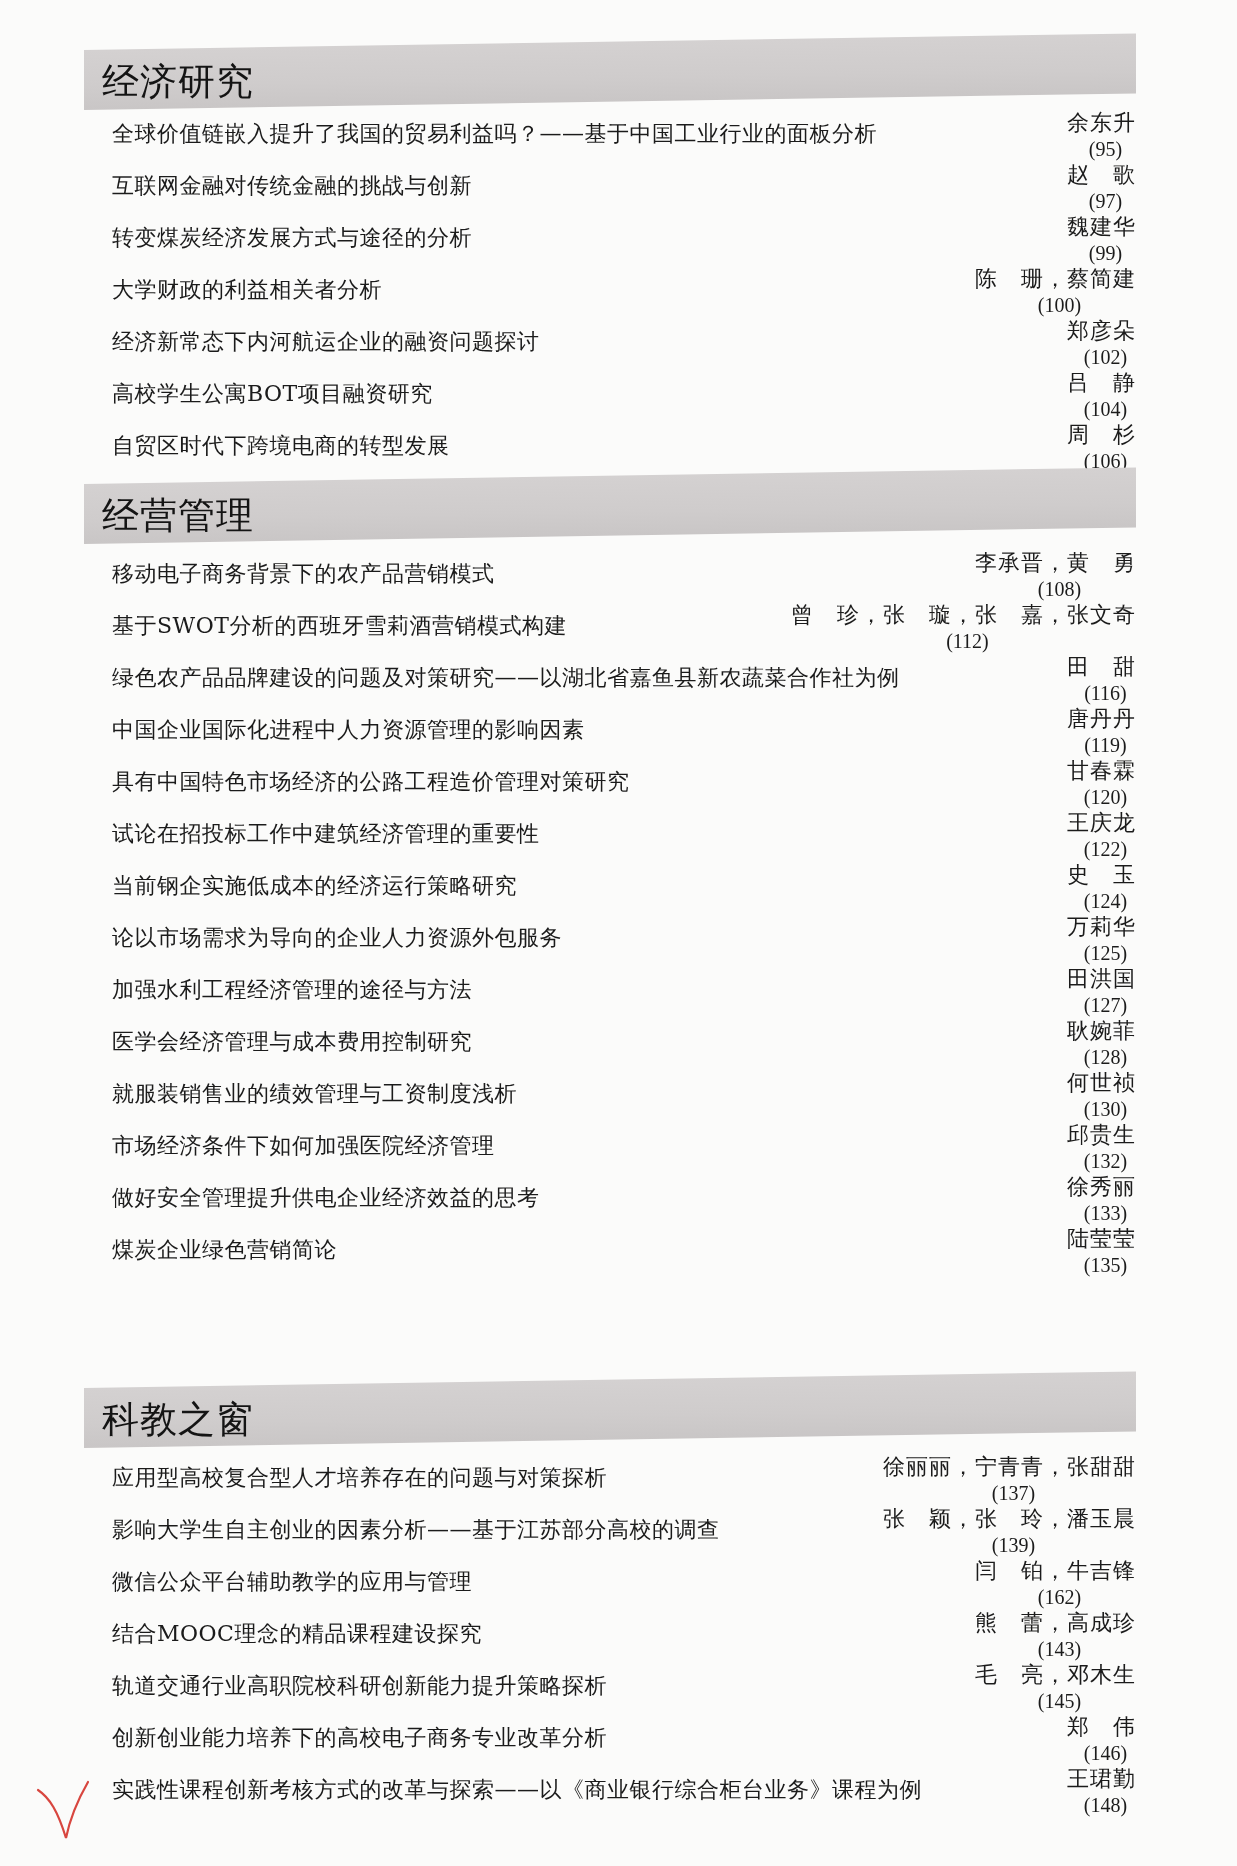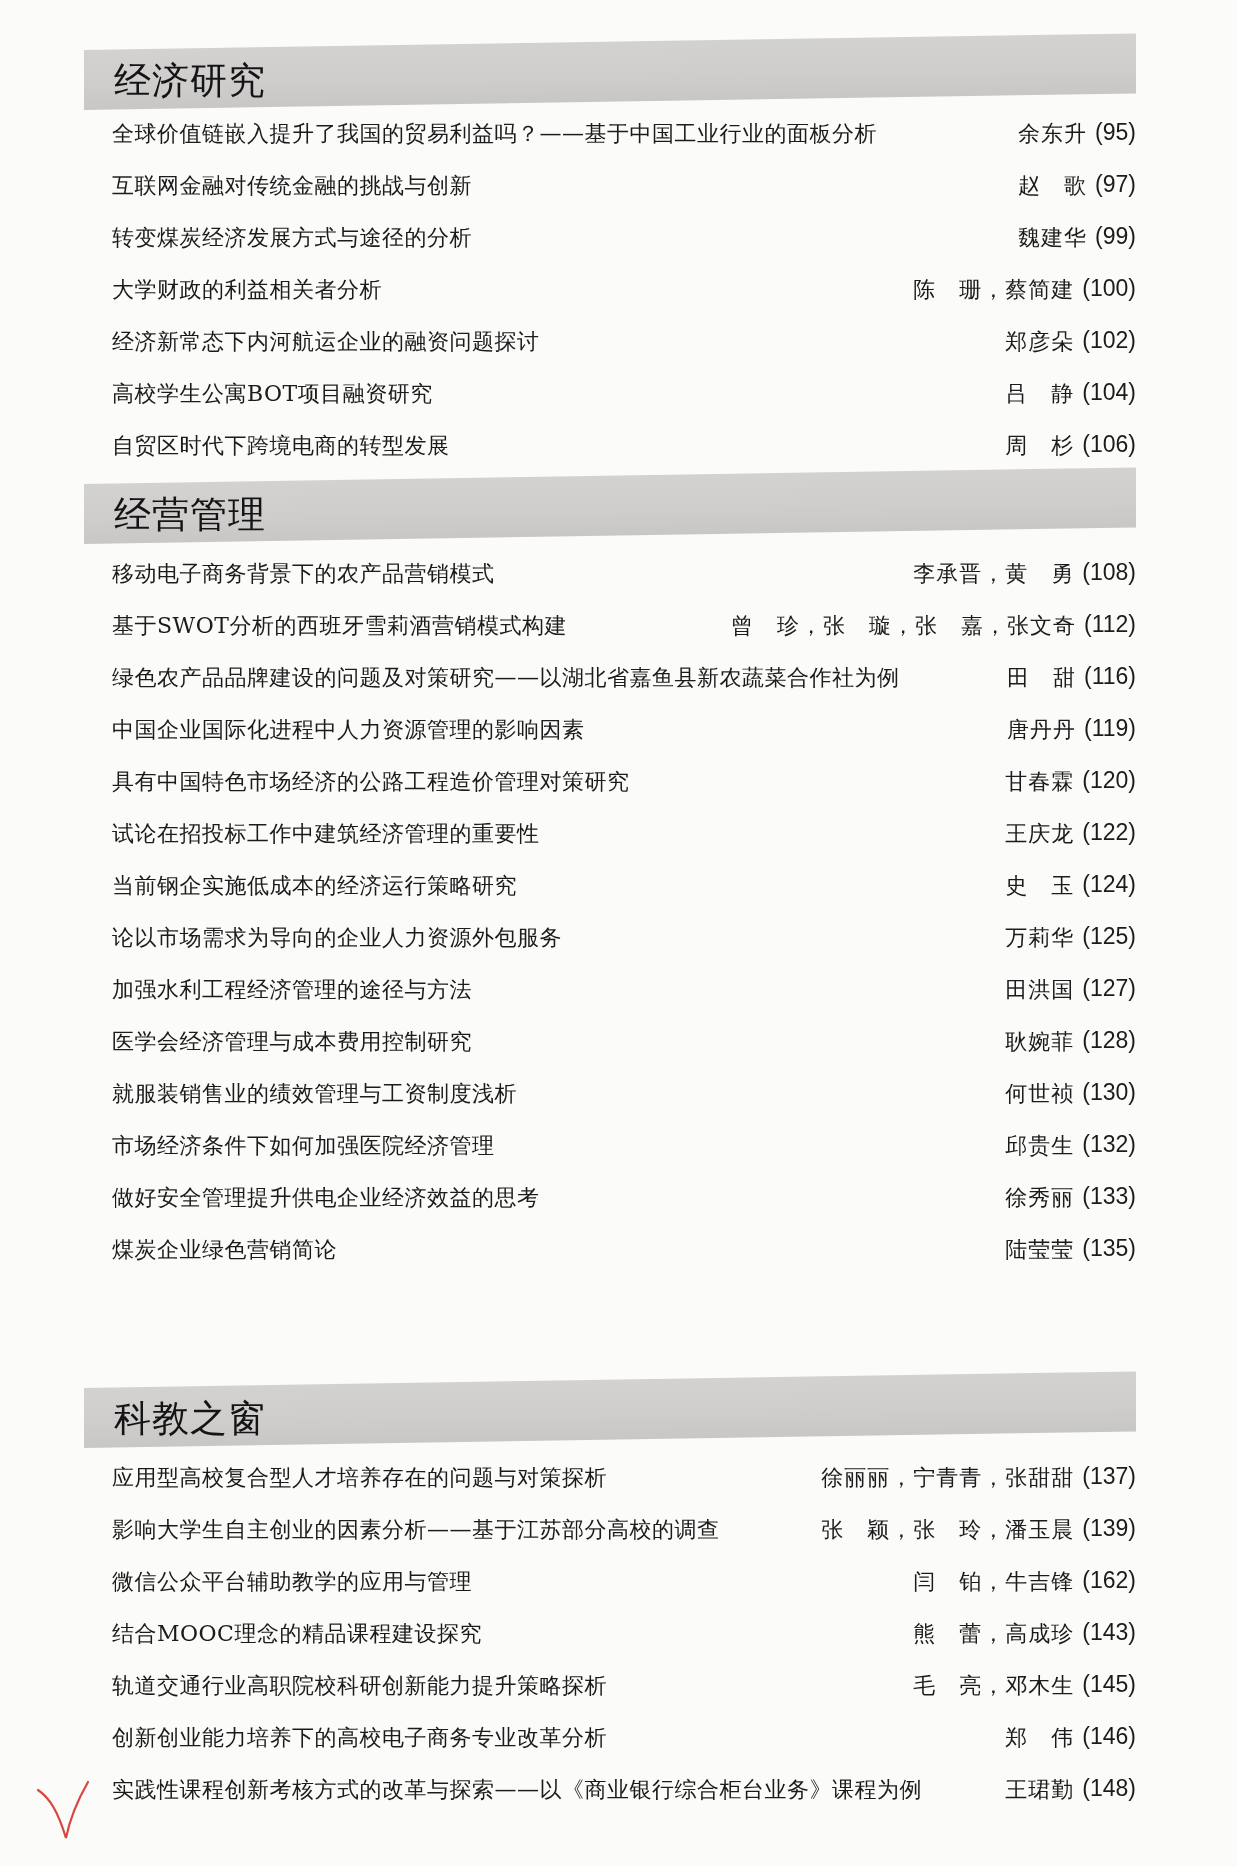--- a/index.html
+++ b/index.html
@@ -14,36 +14,36 @@
     .page { position: absolute; left: 0; top: 0; width: 1237px; height: 1866px; }
     .section { position: absolute; left: 84px; width: 1052px; }
     .banner {
       height: 60px;
       background: linear-gradient(180deg, #d4d1d1 0%, #cfcccc 60%, #c9c6c6 100%);
       position: relative;
       transform: skewY(-0.9deg);
       transform-origin: left top;
     }
     .banner-title {
-      position: absolute; left: 30px; top: 8px;
+      position: absolute; left: 18px; top: 8px;
       font-family: "DejaVu Sans", "Liberation Sans", sans-serif;
       font-size: 37px; font-weight: normal; color: #141414;
       letter-spacing: 1px;
       transform: skewY(0.9deg);
     }
     .entries { position: relative; margin-top: 4px; }
     .entry {
       position: relative; height: 52px;
       display: flex; align-items: center; justify-content: space-between;
       font-size: 22px;
     }
     .entry-title { white-space: nowrap; letter-spacing: 0.5px; margin-left: 28px; }
-    .entry-right { white-space: nowrap; display: flex; align-items: flex-start; }
+    .entry-right { white-space: nowrap; display: flex; align-items: center; flex-direction: column; }
     .entry-authors { letter-spacing: 1px; }
-    .entry-page { margin-left: 8px; font-family: Liberation Sans, sans-serif; font-size: 23px; }
+    .entry-page { margin-left: 8px; font-family: Liberation Serif, serif; font-size: 20px; }
     .checkmark { position: absolute; left: 36px; top: 1778px; width: 70px; height: 80px; }
   </style>
 </head>
 <body>
 
 <div class="page">
 
   <div class="section" style="top:50px;">
     <div class="banner">
       <div class="banner-title">经济研究</div>

